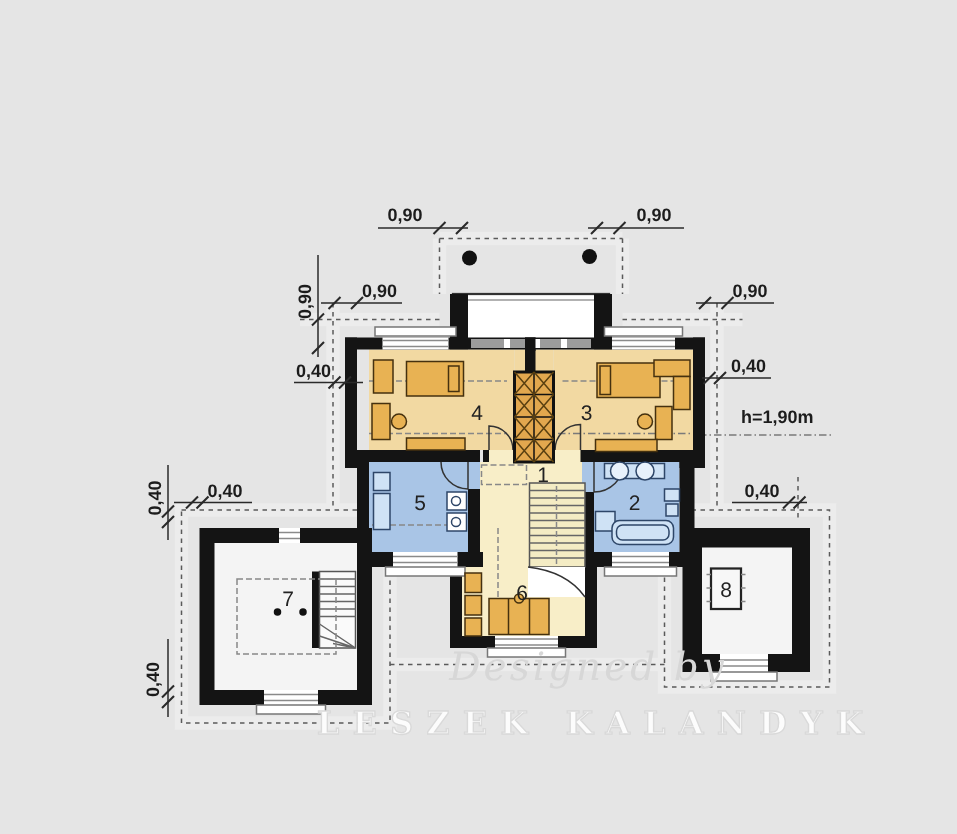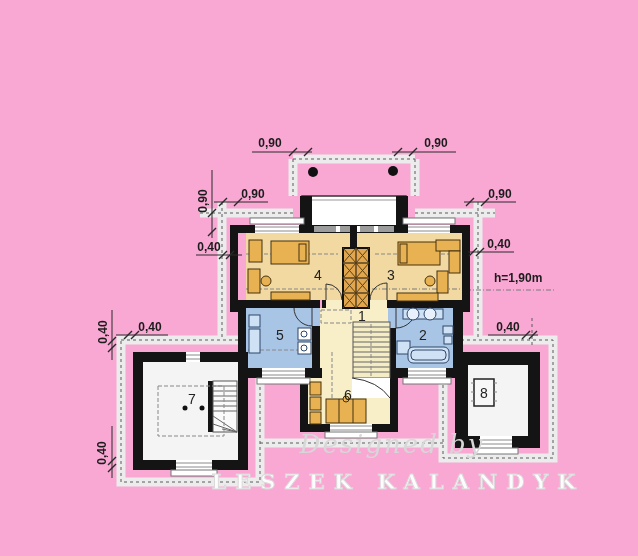--- a/index.html
+++ b/index.html
@@ -1,16 +1,16 @@
 <!DOCTYPE html>
 <html><head>
 <meta charset="utf-8">
 <style>
   html,body{margin:0;padding:0;background:#ffffff;}
-  .canvas{position:relative;width:638px;height:556px;background:#f9a8d4;overflow:hidden;
+  .canvas{position:relative;width:638px;height:556px;background:#e5e5e5;overflow:hidden;
           font-family:"Liberation Sans",sans-serif;}
   svg{position:absolute;left:0;top:0;}
   .dimtext{font-family:"Liberation Sans",sans-serif;font-size:12px;font-weight:bold;fill:#1c1c1c;}
   .roomnum{font-family:"Liberation Sans",sans-serif;font-size:14px;fill:#222;}
   .wm1{font-family:"DejaVu Serif",serif;font-style:italic;font-size:26px;fill:#d7d7d7;letter-spacing:2px;}
   .wm2{font-family:"DejaVu Serif",serif;font-size:21px;font-weight:bold;fill:#fcfcfc;
        stroke:#d9d9d9;stroke-width:0.9px;letter-spacing:9px;}
   .eave{stroke:#5a5a5a;stroke-width:1;fill:none;stroke-dasharray:3 3;}
   .eaveband{stroke:#ececec;stroke-width:9;fill:none;}
   .hline{stroke:#7a7a7a;stroke-width:1;fill:none;stroke-dasharray:5 2 1 2;}

